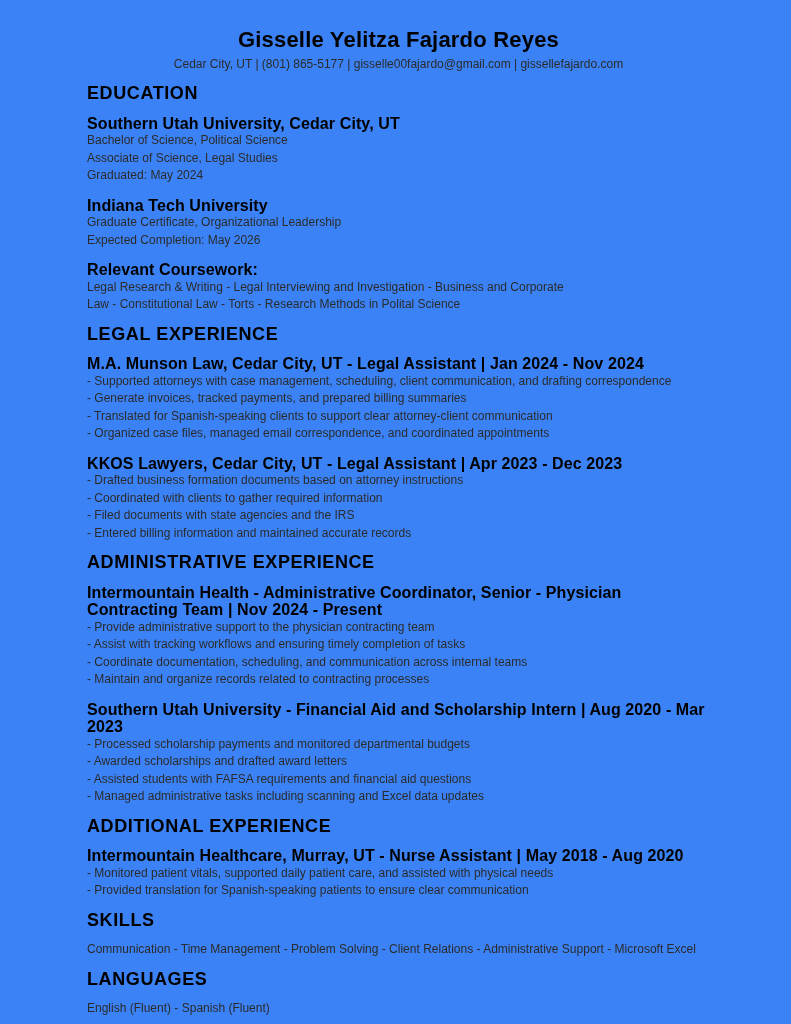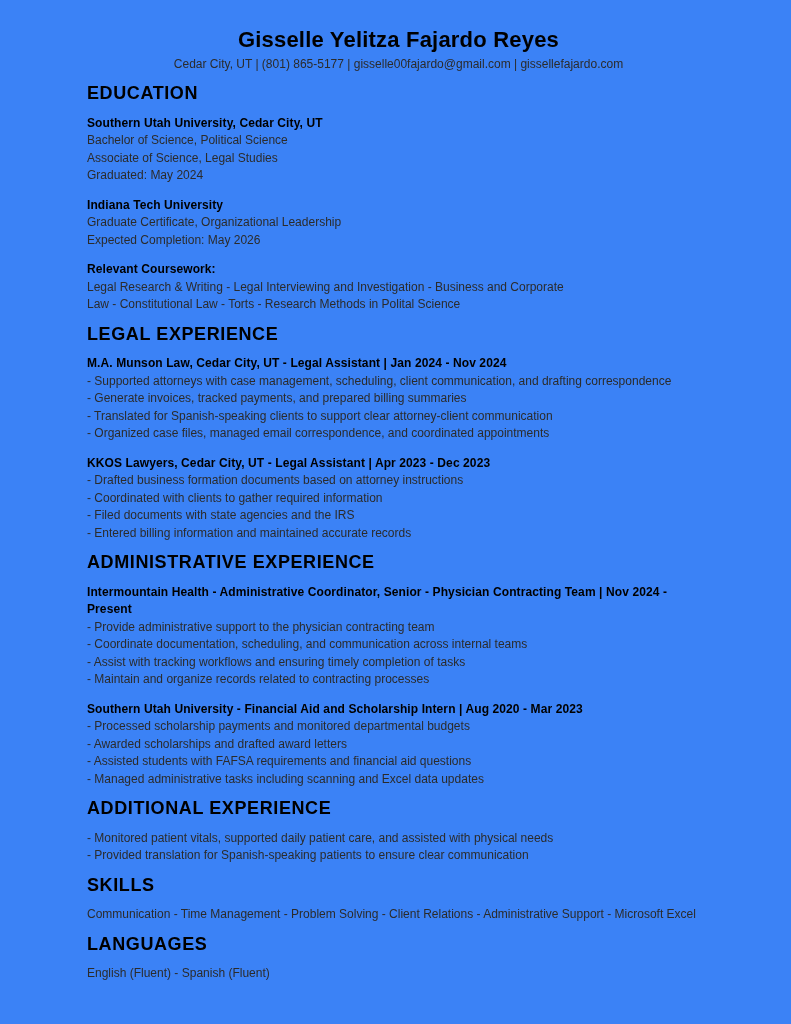--- a/index.html
+++ b/index.html
@@ -40,21 +40,21 @@
     font-size: 18px;
     font-weight: bold;
     color: #000000;
     letter-spacing: 0.6px;
     line-height: 17.5px;
   }
   .entry {
     margin-top: 12px;
   }
   .entry-title {
-    font-size: 12px;
+    font-size: 16px;
     font-weight: bold;
     color: #000000;
     line-height: 17.5px;
     letter-spacing: 0.1px;
   }
   .line {
     font-size: 12px;
     color: #2b2b2b;
     line-height: 17.5px;
   }
@@ -124,42 +124,43 @@
 </div>
   </section>
 
   <section class="section">
     <div class="section-heading">ADMINISTRATIVE EXPERIENCE</div>
     <div>
   <div class="entry">
     <div class="entry-title">Intermountain Health - Administrative Coordinator, Senior - Physician Contracting Team | Nov 2024 - Present</div>
     <div>
               <div class="line">- Provide administrative support to the physician contracting team</div>
+              <div class="line">- Assist with tracking workflows and ensuring timely completion of tasks</div>
               <div class="line">- Coordinate documentation, scheduling, and communication across internal teams</div>
-              <div class="line">- Assist with tracking workflows and ensuring timely completion of tasks</div>
               <div class="line">- Maintain and organize records related to contracting processes</div>
             </div>
   </div>
 
   <div class="entry">
     <div class="entry-title">Southern Utah University - Financial Aid and Scholarship Intern | Aug 2020 - Mar 2023</div>
     <div>
               <div class="line">- Processed scholarship payments and monitored departmental budgets</div>
               <div class="line">- Awarded scholarships and drafted award letters</div>
               <div class="line">- Assisted students with FAFSA requirements and financial aid questions</div>
               <div class="line">- Managed administrative tasks including scanning and Excel data updates</div>
             </div>
   </div>
 </div>
   </section>
 
   <section class="section">
     <div class="section-heading">ADDITIONAL EXPERIENCE</div>
     <div>
   <div class="entry">
+    <div class="entry-title">Intermountain Healthcare, Murray, UT - Nurse Assistant | May 2018 - Aug 2020</div>
     <div>
               <div class="line">- Monitored patient vitals, supported daily patient care, and assisted with physical needs</div>
               <div class="line">- Provided translation for Spanish-speaking patients to ensure clear communication</div>
             </div>
   </div>
 </div>
   </section>
 
   <section class="section">
     <div class="section-heading">SKILLS</div>

